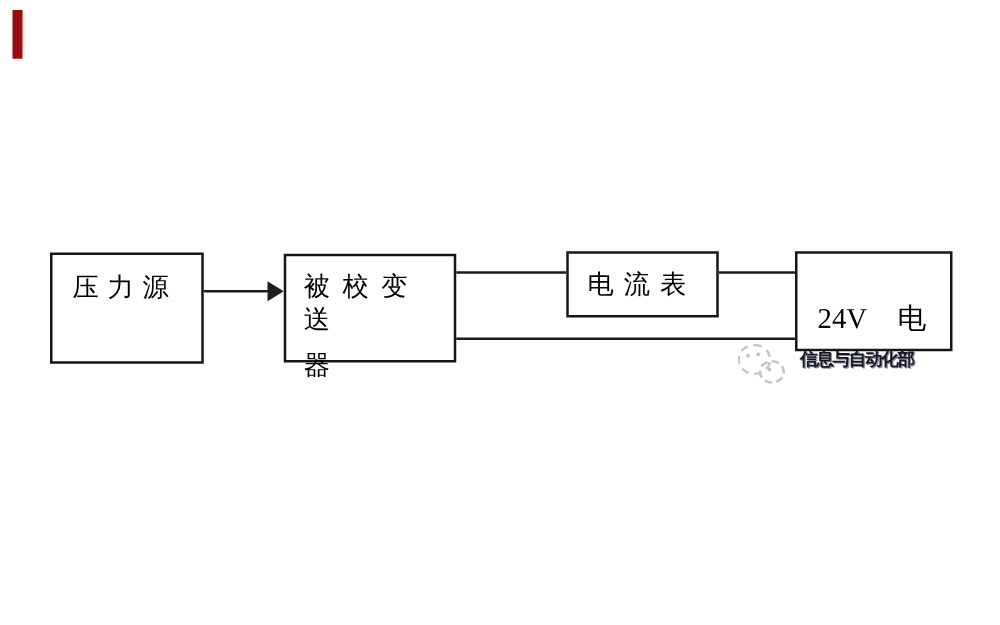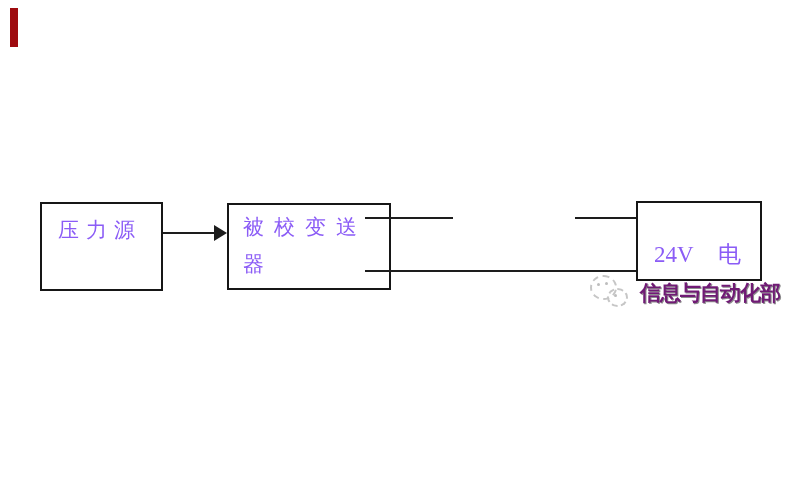--- a/index.html
+++ b/index.html
@@ -16,24 +16,24 @@
     left: 10px; top: 8px;
     width: 8px; height: 39px;
   }
   .node {
     position: absolute;
     border: 2px solid #161616;
     box-sizing: border-box;
     background: #ffffff;
     font-size: 21px;
     line-height: 26px;
-    color: #8b5cf6;
+    color: #000000;
   }
   .node-pressure   { left: 40px;  top: 202px; width: 123px; height: 89px; padding: 13px 0 0 16px; letter-spacing: 7px; }
-  .node-transmitter{ left: 227px; top: 203px; width: 164px; height: 87px; padding: 11px 4px 0 14px; font-family: Liberation Mono, monospace; }
+  .node-transmitter{ left: 227px; top: 203px; width: 138px; height: 87px; padding: 11px 4px 0 14px; }
   .node-transmitter .l1 { letter-spacing: 10px; display: block; }
   .node-transmitter .l2 { letter-spacing: 10px; display: block; margin-top: 11px; }
   .node-ammeter    { left: 453px; top: 201px; width: 122px; height: 53px; padding: 11px 0 0 15px; letter-spacing: 8px; }
   .node-power      { left: 636px; top: 201px; width: 126px; height: 80px; padding: 15px 19px 0 16px; font-size: 23px; }
   .node-power .l1 { display: flex; justify-content: space-between; margin-top: 24px; }
   .node-power .l2 { display: block; letter-spacing: 4px; margin-top: 9px; }
   .wire {
     position: absolute;
     height: 2px;
     background: #1d1d1d;
@@ -64,24 +64,24 @@
     width: 3px; height: 3px;
     border-radius: 50%;
     background: #bdbdbd;
   }
   .wm-dot-1 { left: 597px; top: 283px; }
   .wm-dot-2 { left: 605px; top: 282px; }
   .wm-dot-3 { left: 614px; top: 294px; }
   .wm-text {
     position: absolute;
     left: 640px; top: 279px;
-    font-size: 21px;
+    font-size: 14px;
     font-weight: bold;
     letter-spacing: -1px;
-    color: #701a75;
+    color: #0f172a;
     text-shadow: 1px 1px 0 #8d8d8d;
     white-space: nowrap;
   }
 </style>
 </head>
 <body>
 
 <div class="canvas">
 
   <div class="accent-bar" style="background: rgb(158, 11, 15);"></div>
@@ -93,20 +93,23 @@
   <div class="wire wire-arrow"></div>
   <div class="arrow-head"></div>
 
   <div class="node node-transmitter">
     <span class="l1">被校变送</span>
     <span class="l2">器</span>
   </div>
 
   <div class="wire wire-top-a"></div>
 
+  <div class="node node-ammeter">
+    <span>电流表</span>
+  </div>
 
   <div class="wire wire-top-b"></div>
   <div class="wire wire-bottom"></div>
 
   <div class="node node-power">
     <span class="l1">
       <span>24V</span>
       <span>电</span>
     </span>
   </div>

